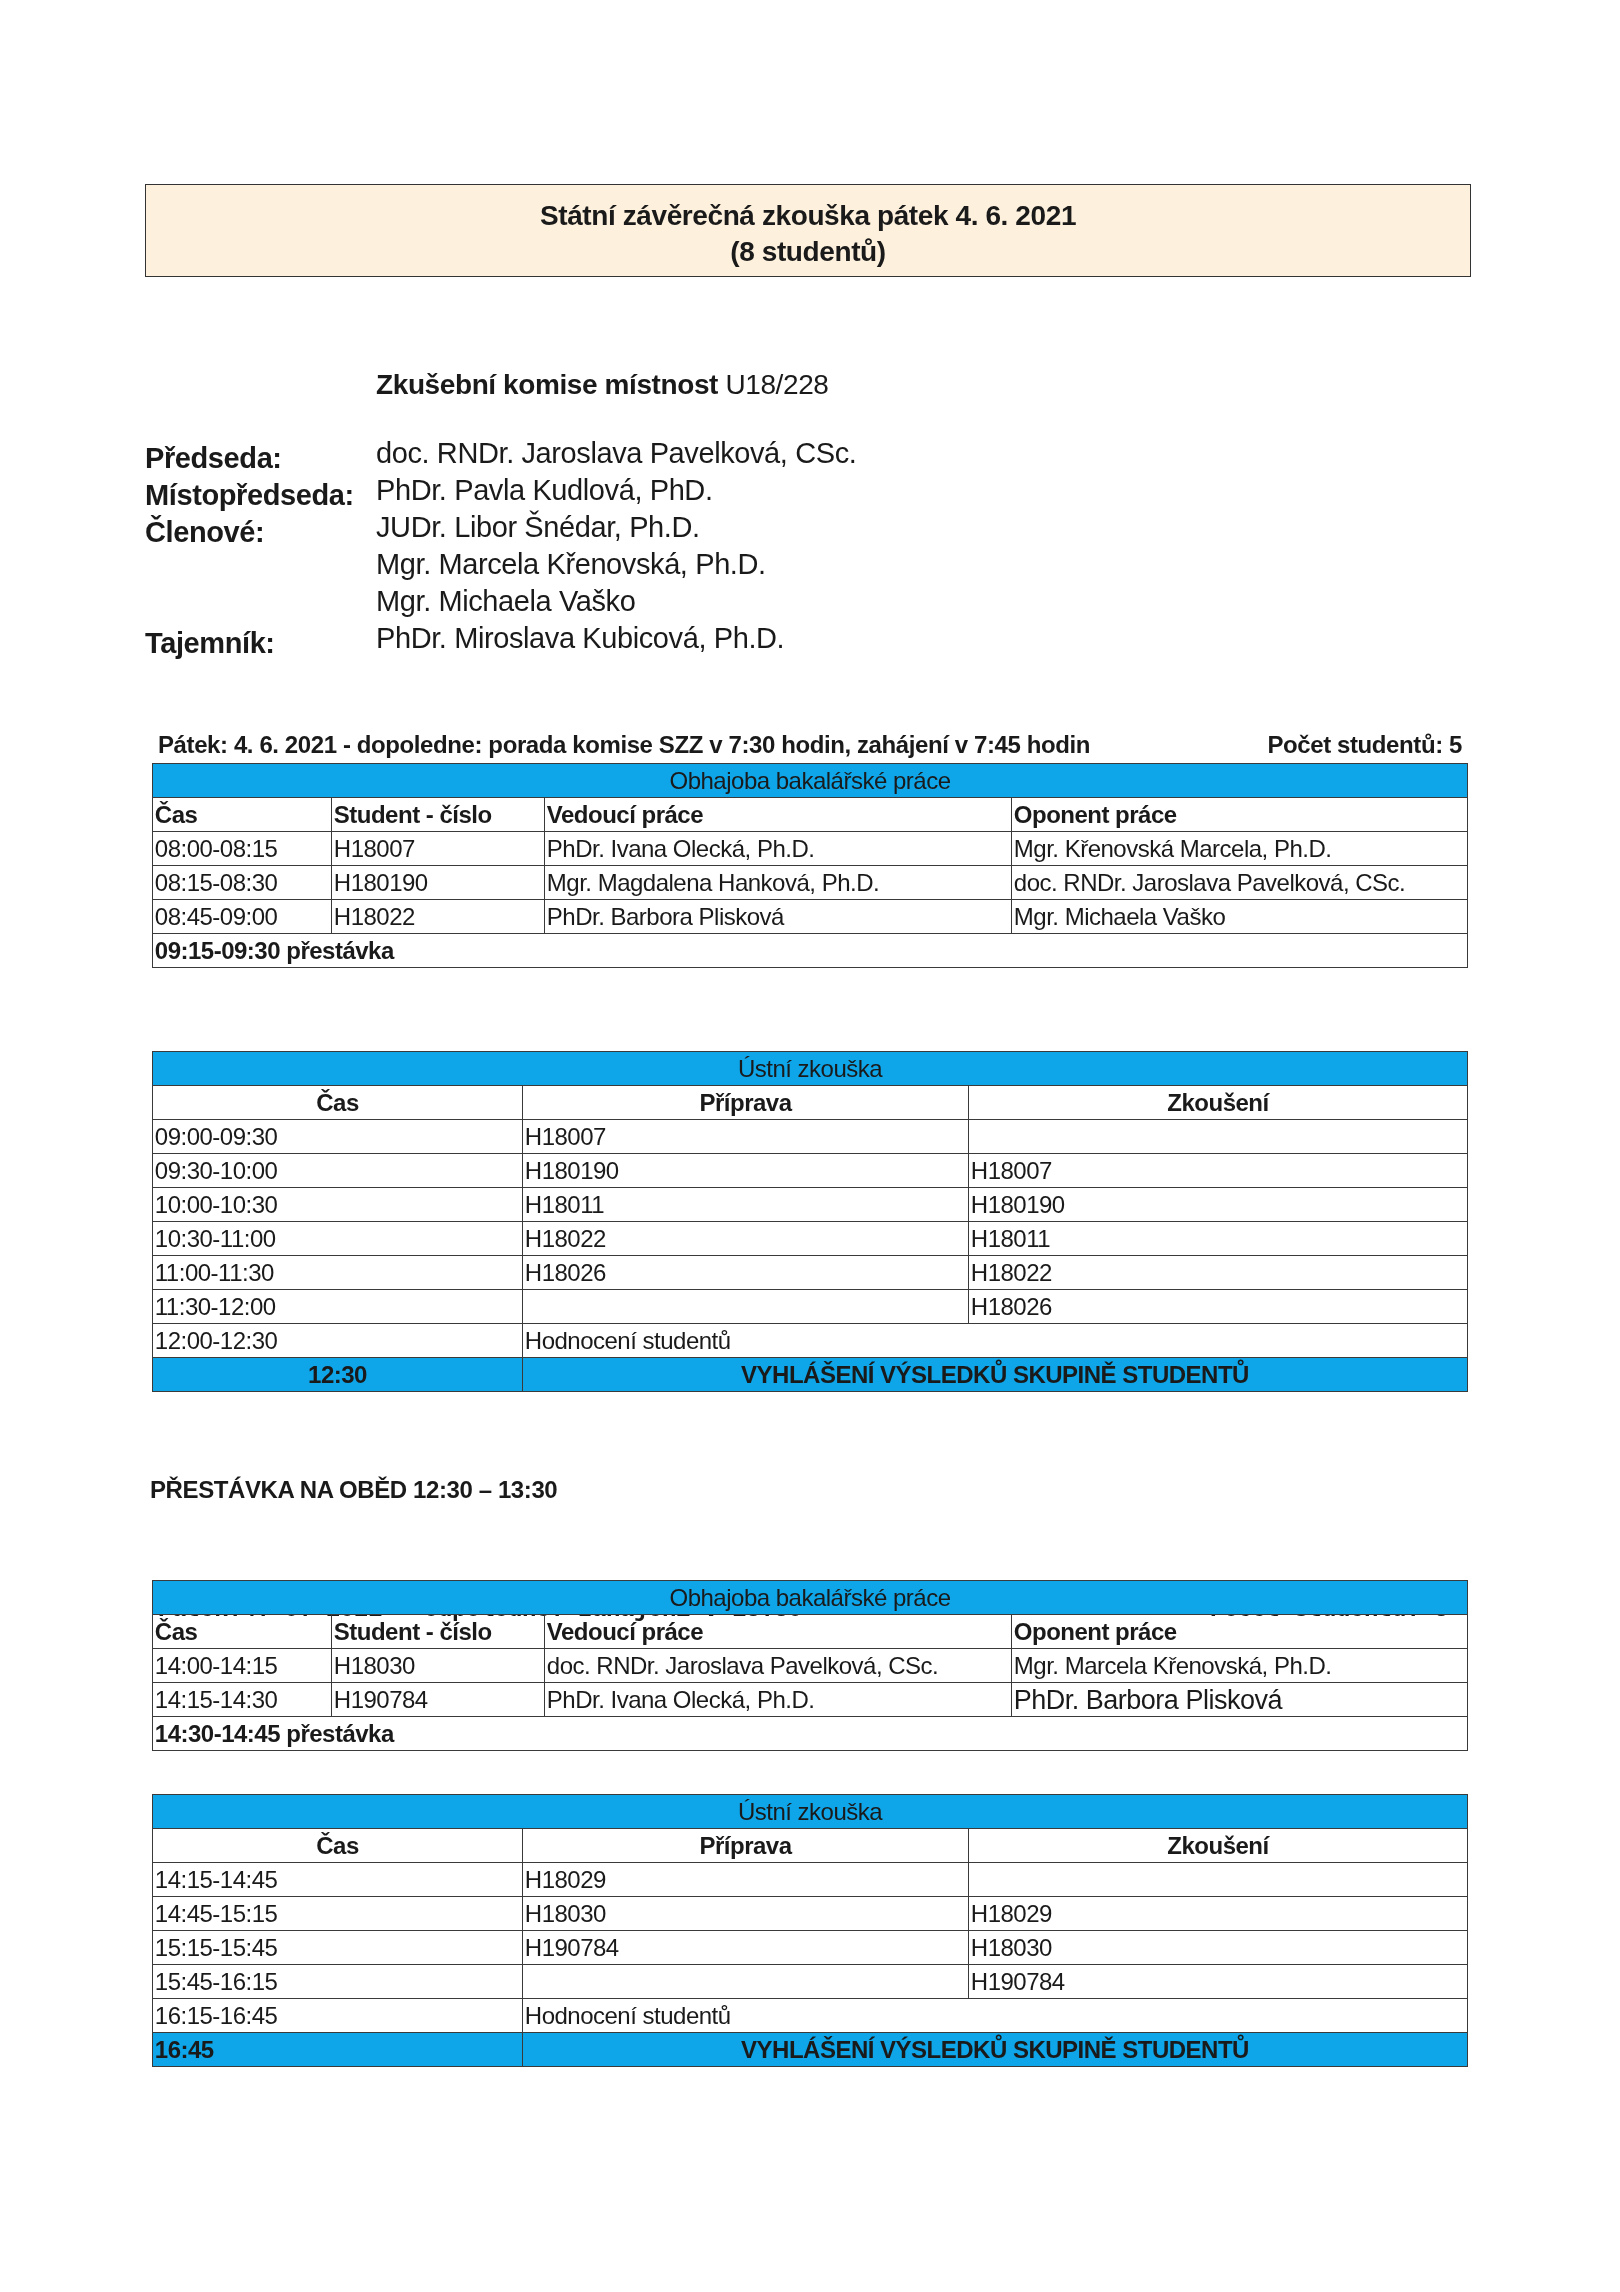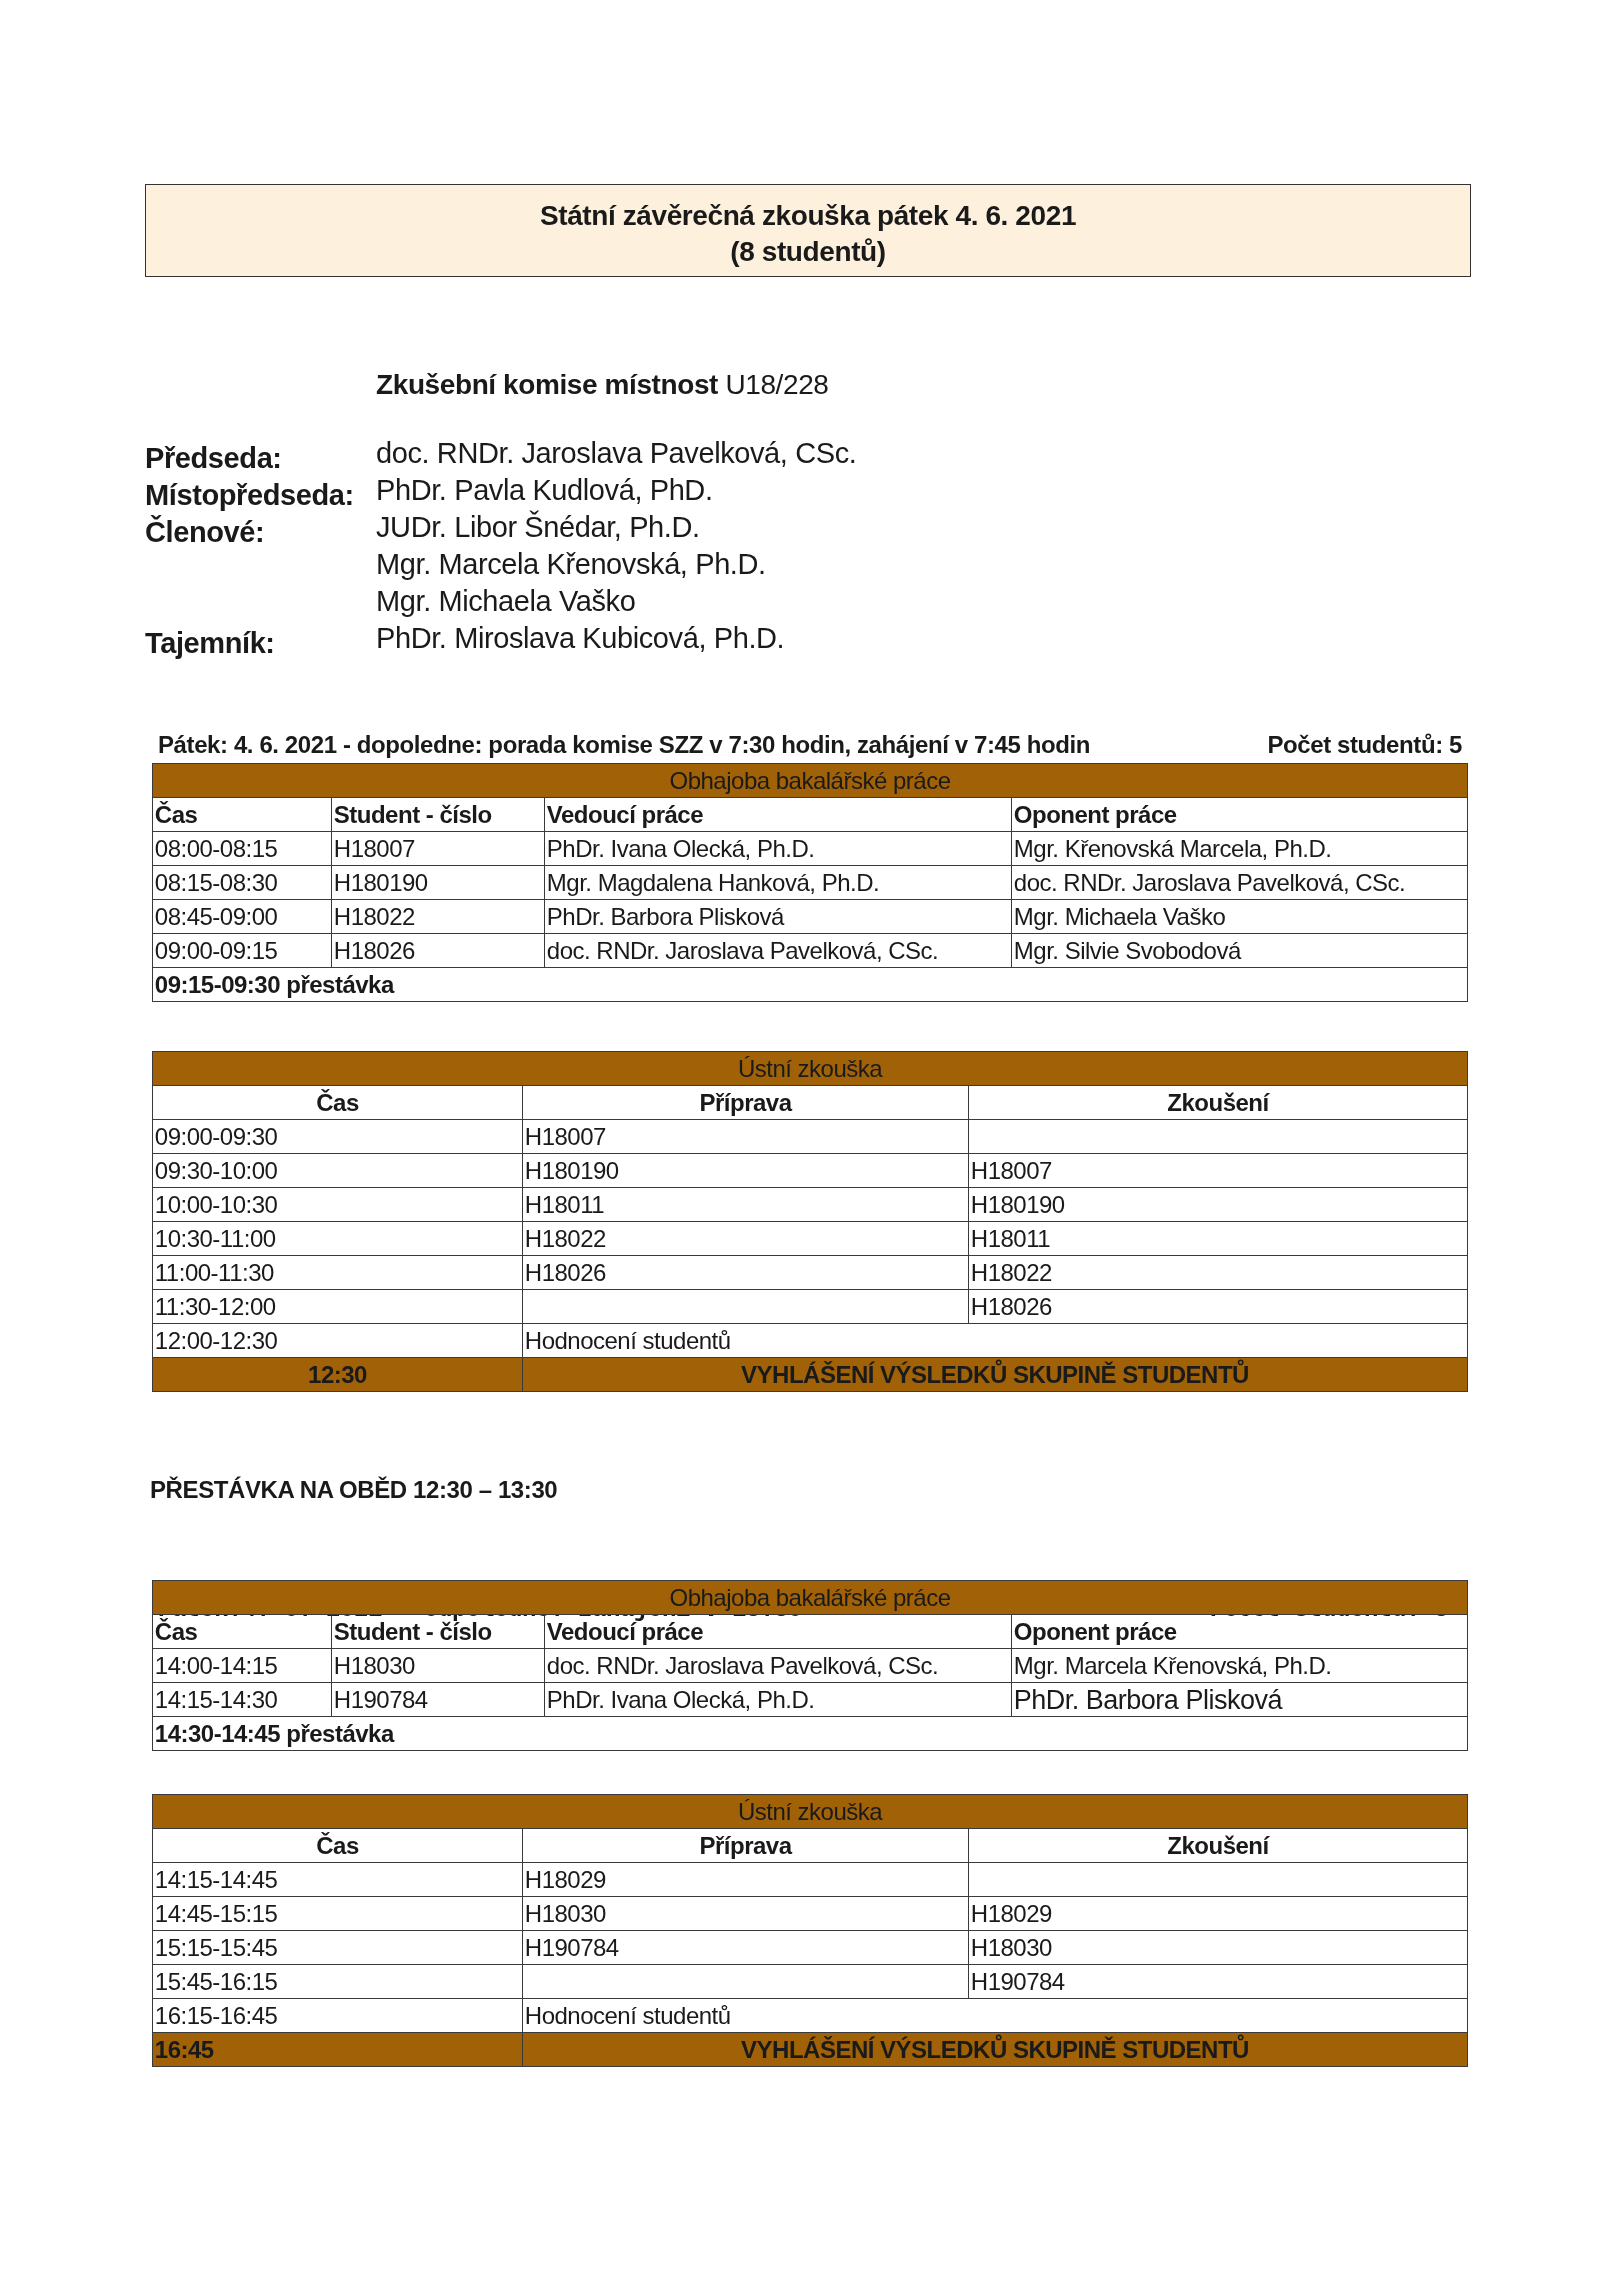--- a/index.html
+++ b/index.html
@@ -29,21 +29,21 @@
     position: absolute; left: 150px; top: 1476px; font-weight: bold; font-size: 24px; letter-spacing: -0.4px;
   }
   table.sched {
     position: absolute; left: 152px; width: 1315px; border-collapse: collapse;
     font-size: 24px; letter-spacing: -0.5px; table-layout: fixed;
   }
   table.sched td {
     border: 1.8px solid #3a3a3a; height: 33px; padding: 0 1.8px; white-space: nowrap;
     overflow: hidden; vertical-align: middle; line-height: 32px;
   }
-  .band td { background: #a16207; text-align: center; margin-left: 24px; }
+  .band td { background: #0ea5e9; text-align: center; margin-left: 24px; }
   .bold { font-weight: bold; }
   .center { text-align: center; }
   .bigger { font-size: 27px; }
 </style>
 </head>
 <body>
 
 <div class="title-box">
   <div>Státní závěrečná zkouška pátek 4. 6. 2021</div>
   <div>(8 studentů)</div>
@@ -115,26 +115,20 @@
     <td>Mgr. Magdalena Hanková, Ph.D.</td>
     <td>doc. RNDr. Jaroslava Pavelková, CSc.</td>
   </tr>
   <tr>
     <td>08:45-09:00</td>
     <td>H18022</td>
     <td>PhDr. Barbora Plisková</td>
     <td>Mgr. Michaela Vaško</td>
   </tr>
   <tr>
-    <td>09:00-09:15</td>
-    <td>H18026</td>
-    <td>doc. RNDr. Jaroslava Pavelková, CSc.</td>
-    <td>Mgr. Silvie Svobodová</td>
-  </tr>
-  <tr>
     <td colspan="4" class="bold">09:15-09:30 přestávka</td>
   </tr>
 </tbody>
   </table>
 
 <table class="sched" style="top: 1051px;">
   <colgroup>
       <col style="width:370px">
       <col style="width:446px">
       <col style="width:499px">

